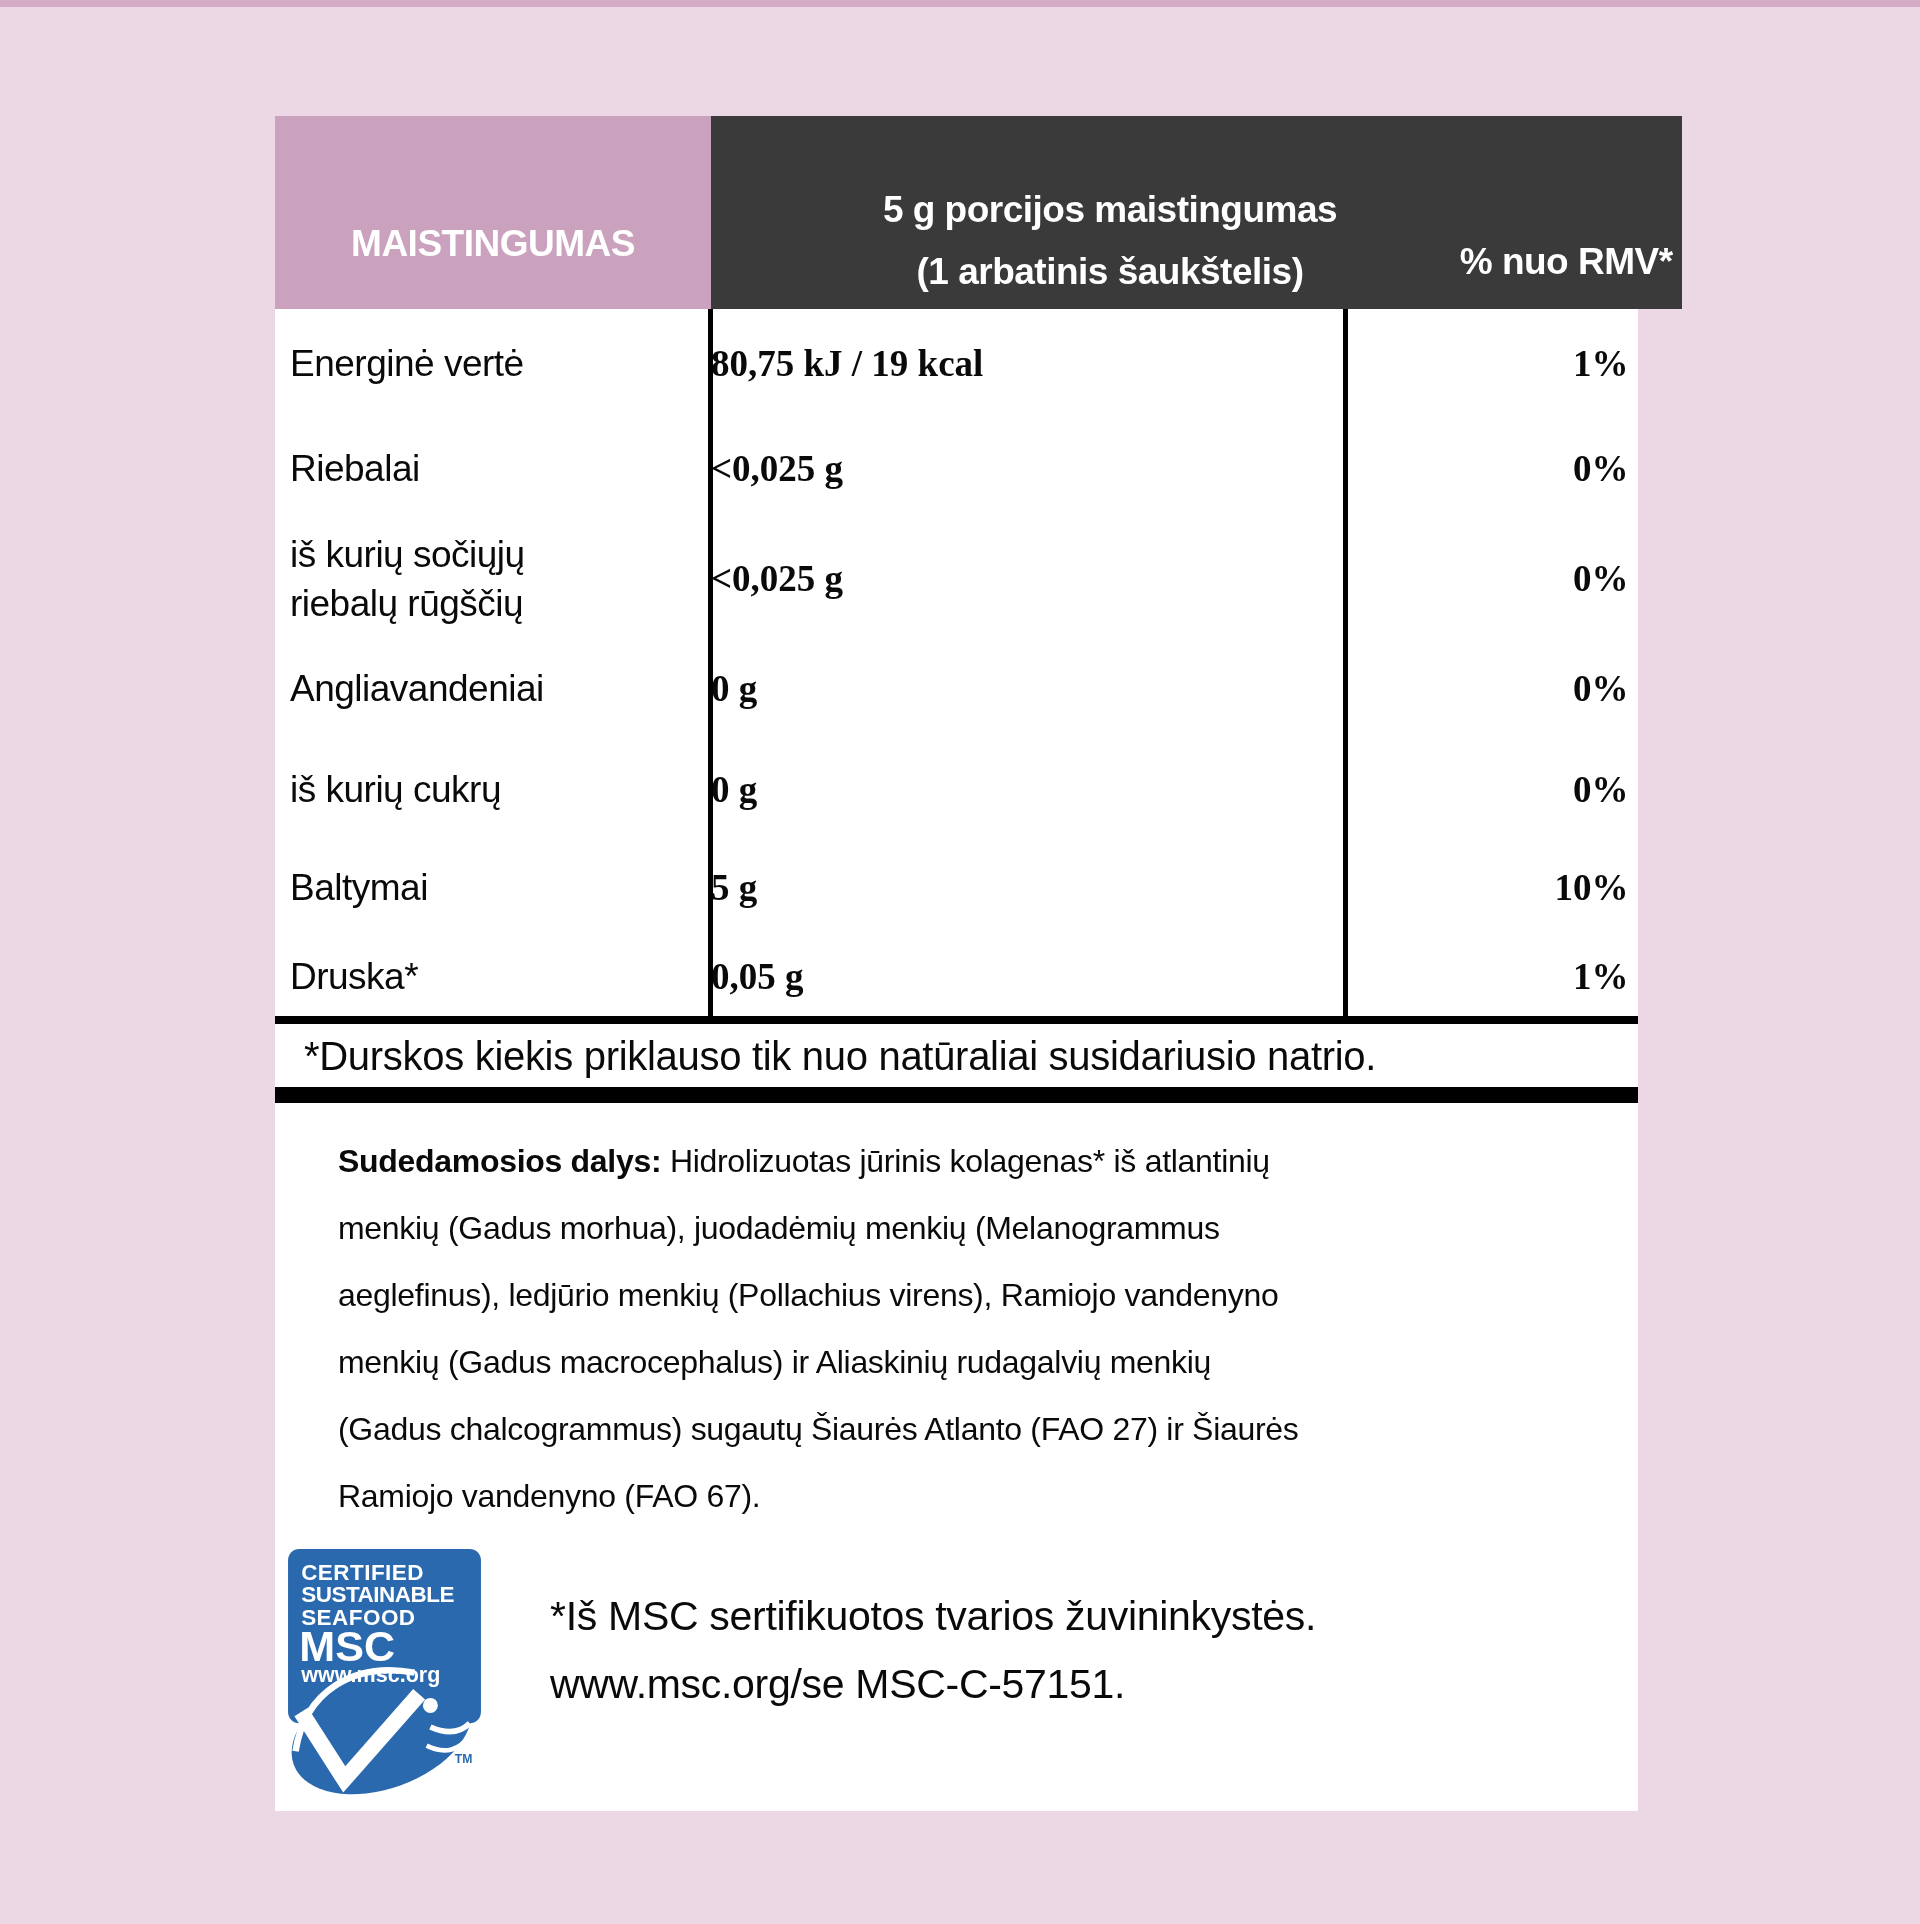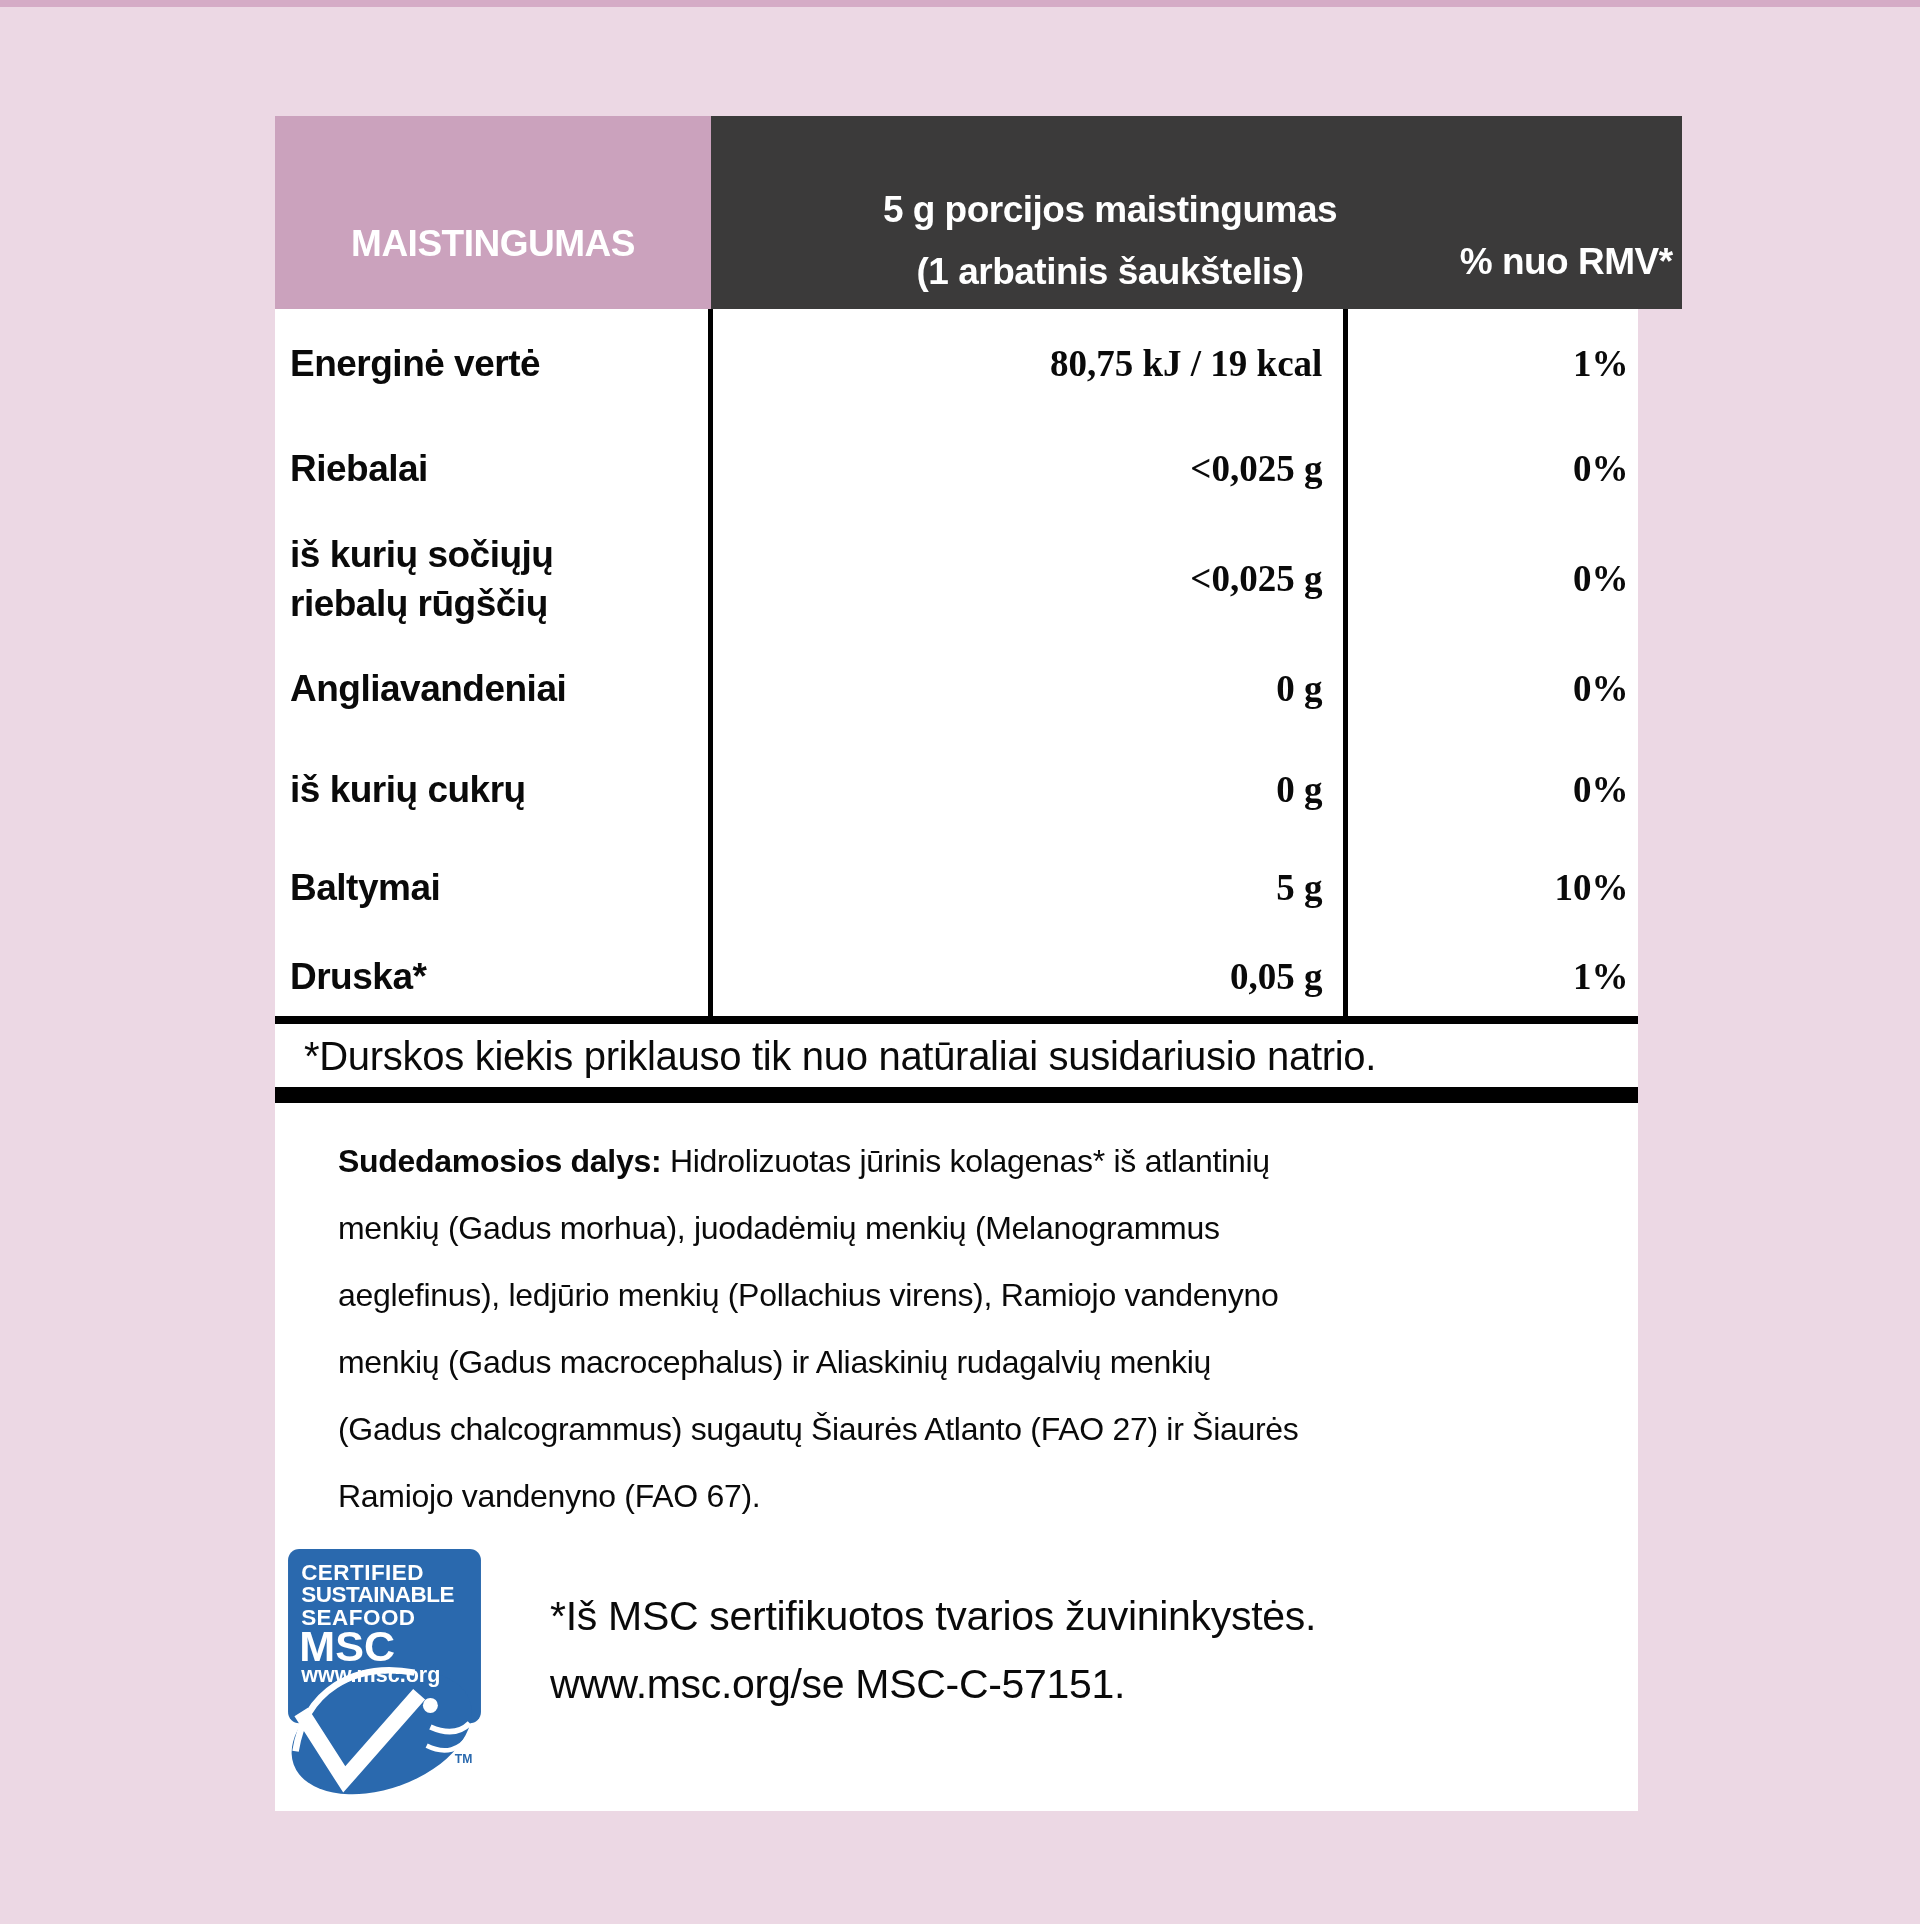--- a/index.html
+++ b/index.html
@@ -28,24 +28,24 @@
   .hdr-rmv{
     position:absolute;right:9.4px;bottom:26px;
     color:#fff;font-weight:bold;font-size:37px;letter-spacing:-0.5px;
   }
 
   
   .rows{position:absolute;left:0;top:193px;width:1363px;}
   .nrow{display:flex;align-items:center;}
   .nrow .lbl{
     width:436px;box-sizing:border-box;padding-left:15px;
-    font-weight:bold;font-size:37px;line-height:49px;letter-spacing:-0.5px;white-space:pre-line;
+    font-weight:normal;font-size:37px;line-height:49px;letter-spacing:-0.5px;white-space:pre-line;
   }
   .nrow .val{
-    width:632px;box-sizing:border-box;padding-right:20.6px;text-align:right;
+    width:632px;box-sizing:border-box;padding-right:20.6px;
     font-family:"Liberation Serif",serif;font-weight:bold;font-size:37px;
   }
   .nrow .pct{
     width:295px;box-sizing:border-box;padding-right:9.4px;text-align:right;
     font-family:"Liberation Serif",serif;font-weight:bold;font-size:37px;
   }
   .sep{position:absolute;top:193px;width:4.7px;height:707px;background:#000;}
   .sep1{left:433px;} .sep2{left:1068px;}
 
   .bar1{position:absolute;left:0;top:900px;width:1363px;height:8.4px;background:#000;}

